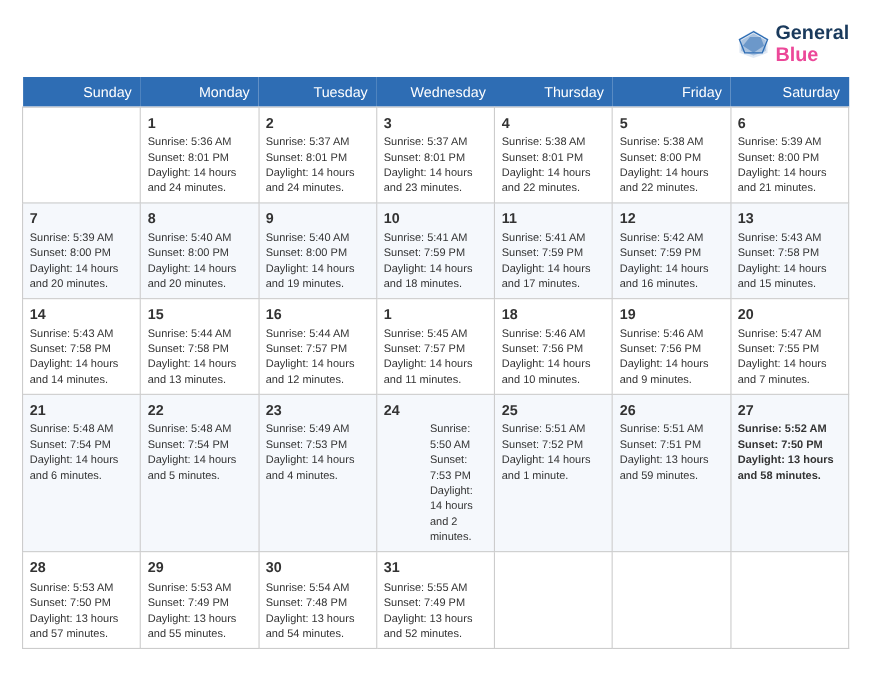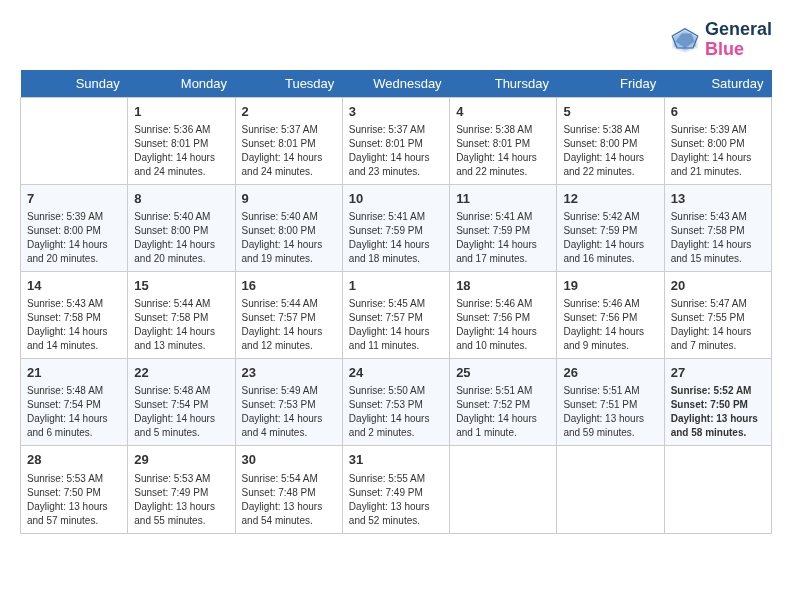--- a/index.html
+++ b/index.html
@@ -286,21 +286,21 @@
         </td>
         <td>
           <span class="day-number">23</span>
           <div class="cell-info" style="white-space: pre-line;">Sunrise: 5:49 AM
 Sunset: 7:53 PM
 Daylight: 14 hours
 and 4 minutes.</div>
         </td>
         <td>
           <span class="day-number">24</span>
-          <div class="cell-info" style="white-space: pre-line;">Sunrise: 5:50 AM
+          <div class="cell-info" style="white-space: pre-line; margin-left: 42px;">Sunrise: 5:50 AM
 Sunset: 7:53 PM
 Daylight: 14 hours
 and 2 minutes.</div>
         </td>
         <td>
           <span class="day-number">25</span>
           <div class="cell-info" style="white-space: pre-line;">Sunrise: 5:51 AM
 Sunset: 7:52 PM
 Daylight: 14 hours
 and 1 minute.</div>

